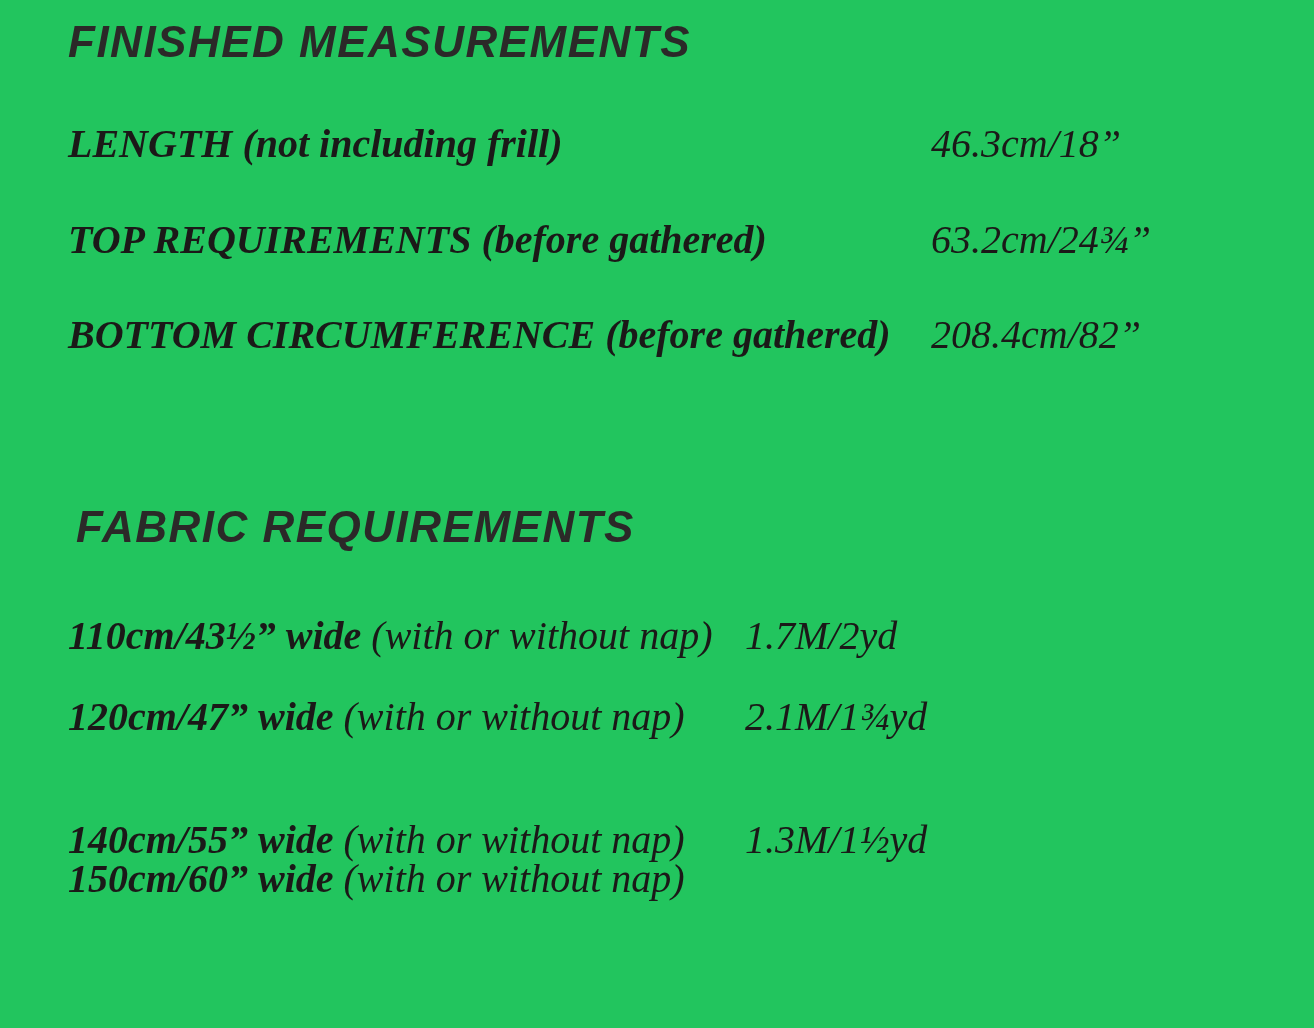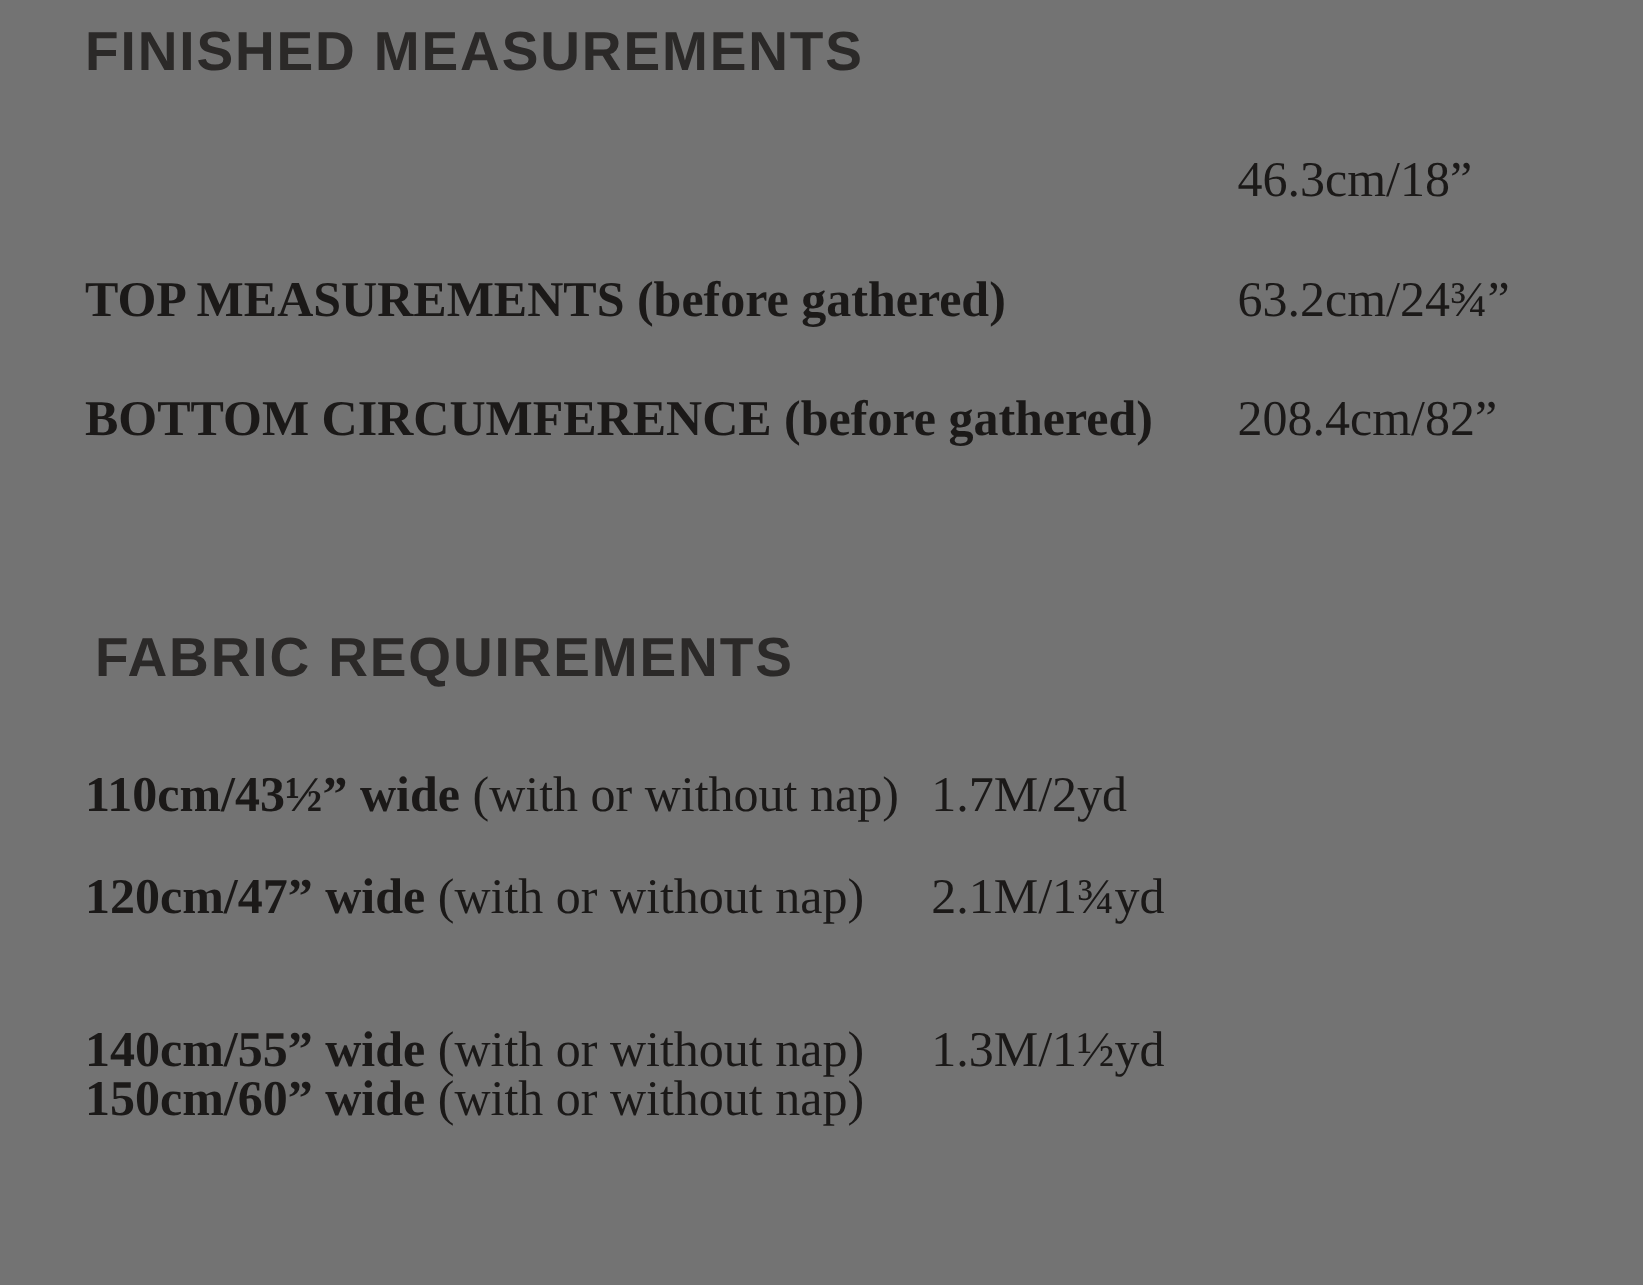--- a/index.html
+++ b/index.html
@@ -4,24 +4,25 @@
 <style>
   html, body {
     margin: 0;
     padding: 0;
     background: #ffffff;
   }
   .page {
     position: relative;
     width: 1314px;
     height: 1028px;
-    background: #737373;
+    background: #22c55e;
     color: #1b1918;
     font-family: "Liberation Serif", serif;
     overflow: hidden;
+    font-style: italic;
   }
   .heading {
     position: absolute;
     margin: 0;
     font-family: "Liberation Sans", sans-serif;
     font-weight: 700;
     font-size: 44px;
     line-height: 1;
     letter-spacing: 1.5px;
     color: #2b2928;
@@ -40,46 +41,47 @@
   .fr-row { font-size: 40px; width: 1210px; }
 
   .label-bold { font-weight: 700; }
   .label-regular { font-weight: 400; }
 
   .value {
     position: absolute;
     top: 0;
     font-weight: 400;
   }
-  .fm-row .value { left: 922px; }  
+  .fm-row .value { left: 863px; }  
   .fr-row .value { left: 677px; }  
 
   #fm-row-0 { top: 124px; }
   #fm-row-1 { top: 220px; }
   #fm-row-2 { top: 315px; }
 
   #fr-row-0 { top: 616px; }
   #fr-row-1 { top: 697px; }
   #fr-row-2 { top: 820px; }
   #fr-row-3 { top: 859px; }
 </style>
 </head>
 <body style="background: rgb(255, 255, 255);">
 
 <div class="page" style="color: rgb(27, 25, 24);">
 
   <section>
     <h1 class="heading" id="fm-heading" style="color: rgb(43, 41, 40);">FINISHED MEASUREMENTS</h1>
 
     <div class="row fm-row" id="fm-row-0">
+      <span class="label-bold">LENGTH (not including frill)</span>
       <span class="value">46.3cm/18”</span>
     </div>
 
     <div class="row fm-row" id="fm-row-1">
-      <span class="label-bold">TOP MEASUREMENTS (before gathered)</span>
+      <span class="label-bold">TOP REQUIREMENTS (before gathered)</span>
       <span class="value">63.2cm/24¾”</span>
     </div>
 
     <div class="row fm-row" id="fm-row-2">
       <span class="label-bold">BOTTOM CIRCUMFERENCE (before gathered)</span>
       <span class="value">208.4cm/82”</span>
     </div>
   </section>
 
   <section>

